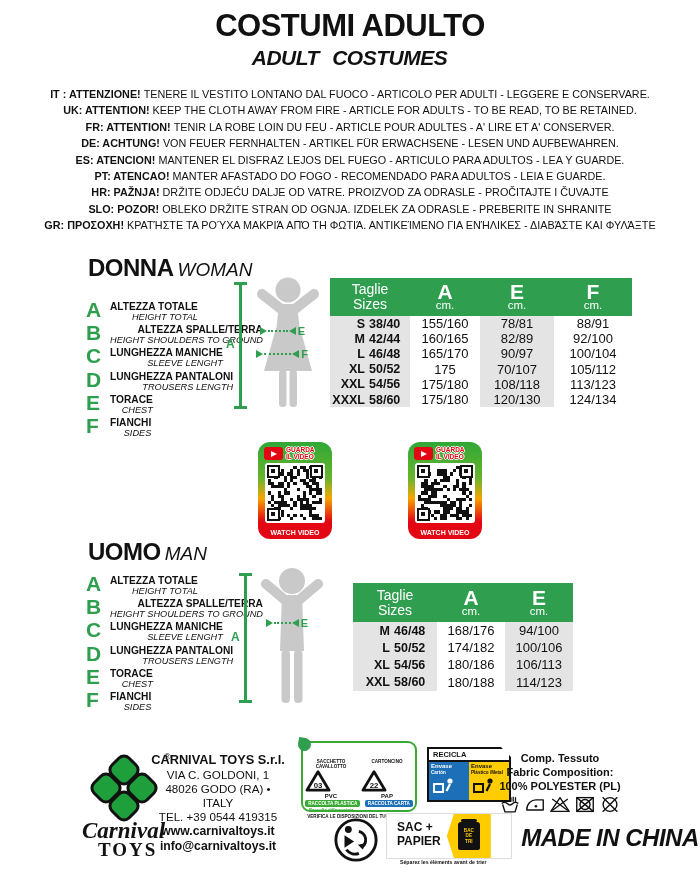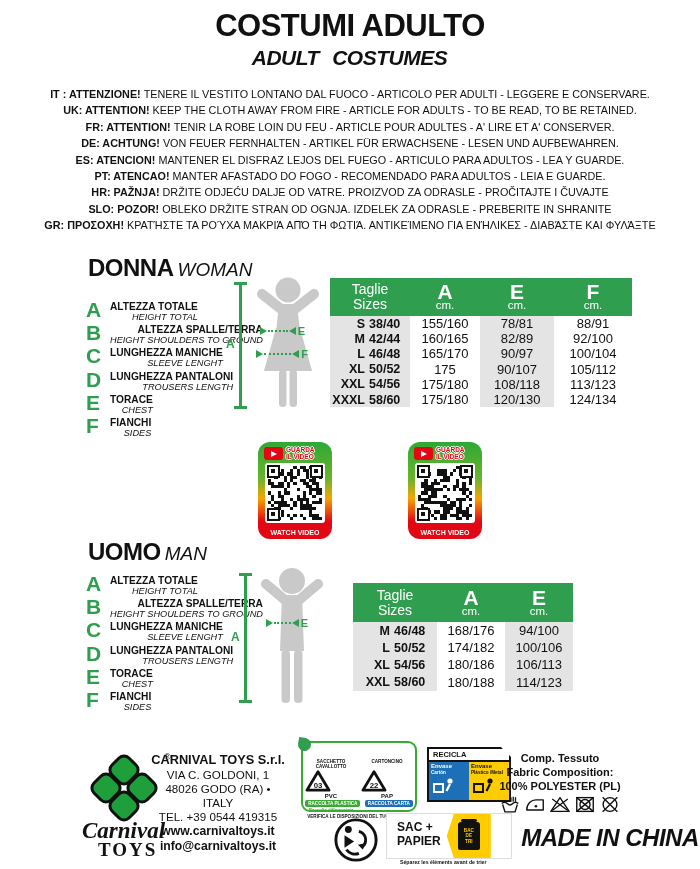--- a/index.html
+++ b/index.html
@@ -287,21 +287,21 @@
         <div class="cell col-g">90/97</div>
         <div class="cell">100/104</div>
       </div>
 
       <div style="display:contents">
         <div class="cell col-g">
           <span class="sz">XL</span>
           <span class="eu">50/52</span>
         </div>
         <div class="cell">175</div>
-        <div class="cell col-g">90/107</div>
+        <div class="cell col-g">70/107</div>
         <div class="cell">105/112</div>
       </div>
 
       <div style="display:contents">
         <div class="cell col-g">
           <span class="sz">XXL</span>
           <span class="eu">54/56</span>
         </div>
         <div class="cell">175/180</div>
         <div class="cell col-g">108/118</div>

